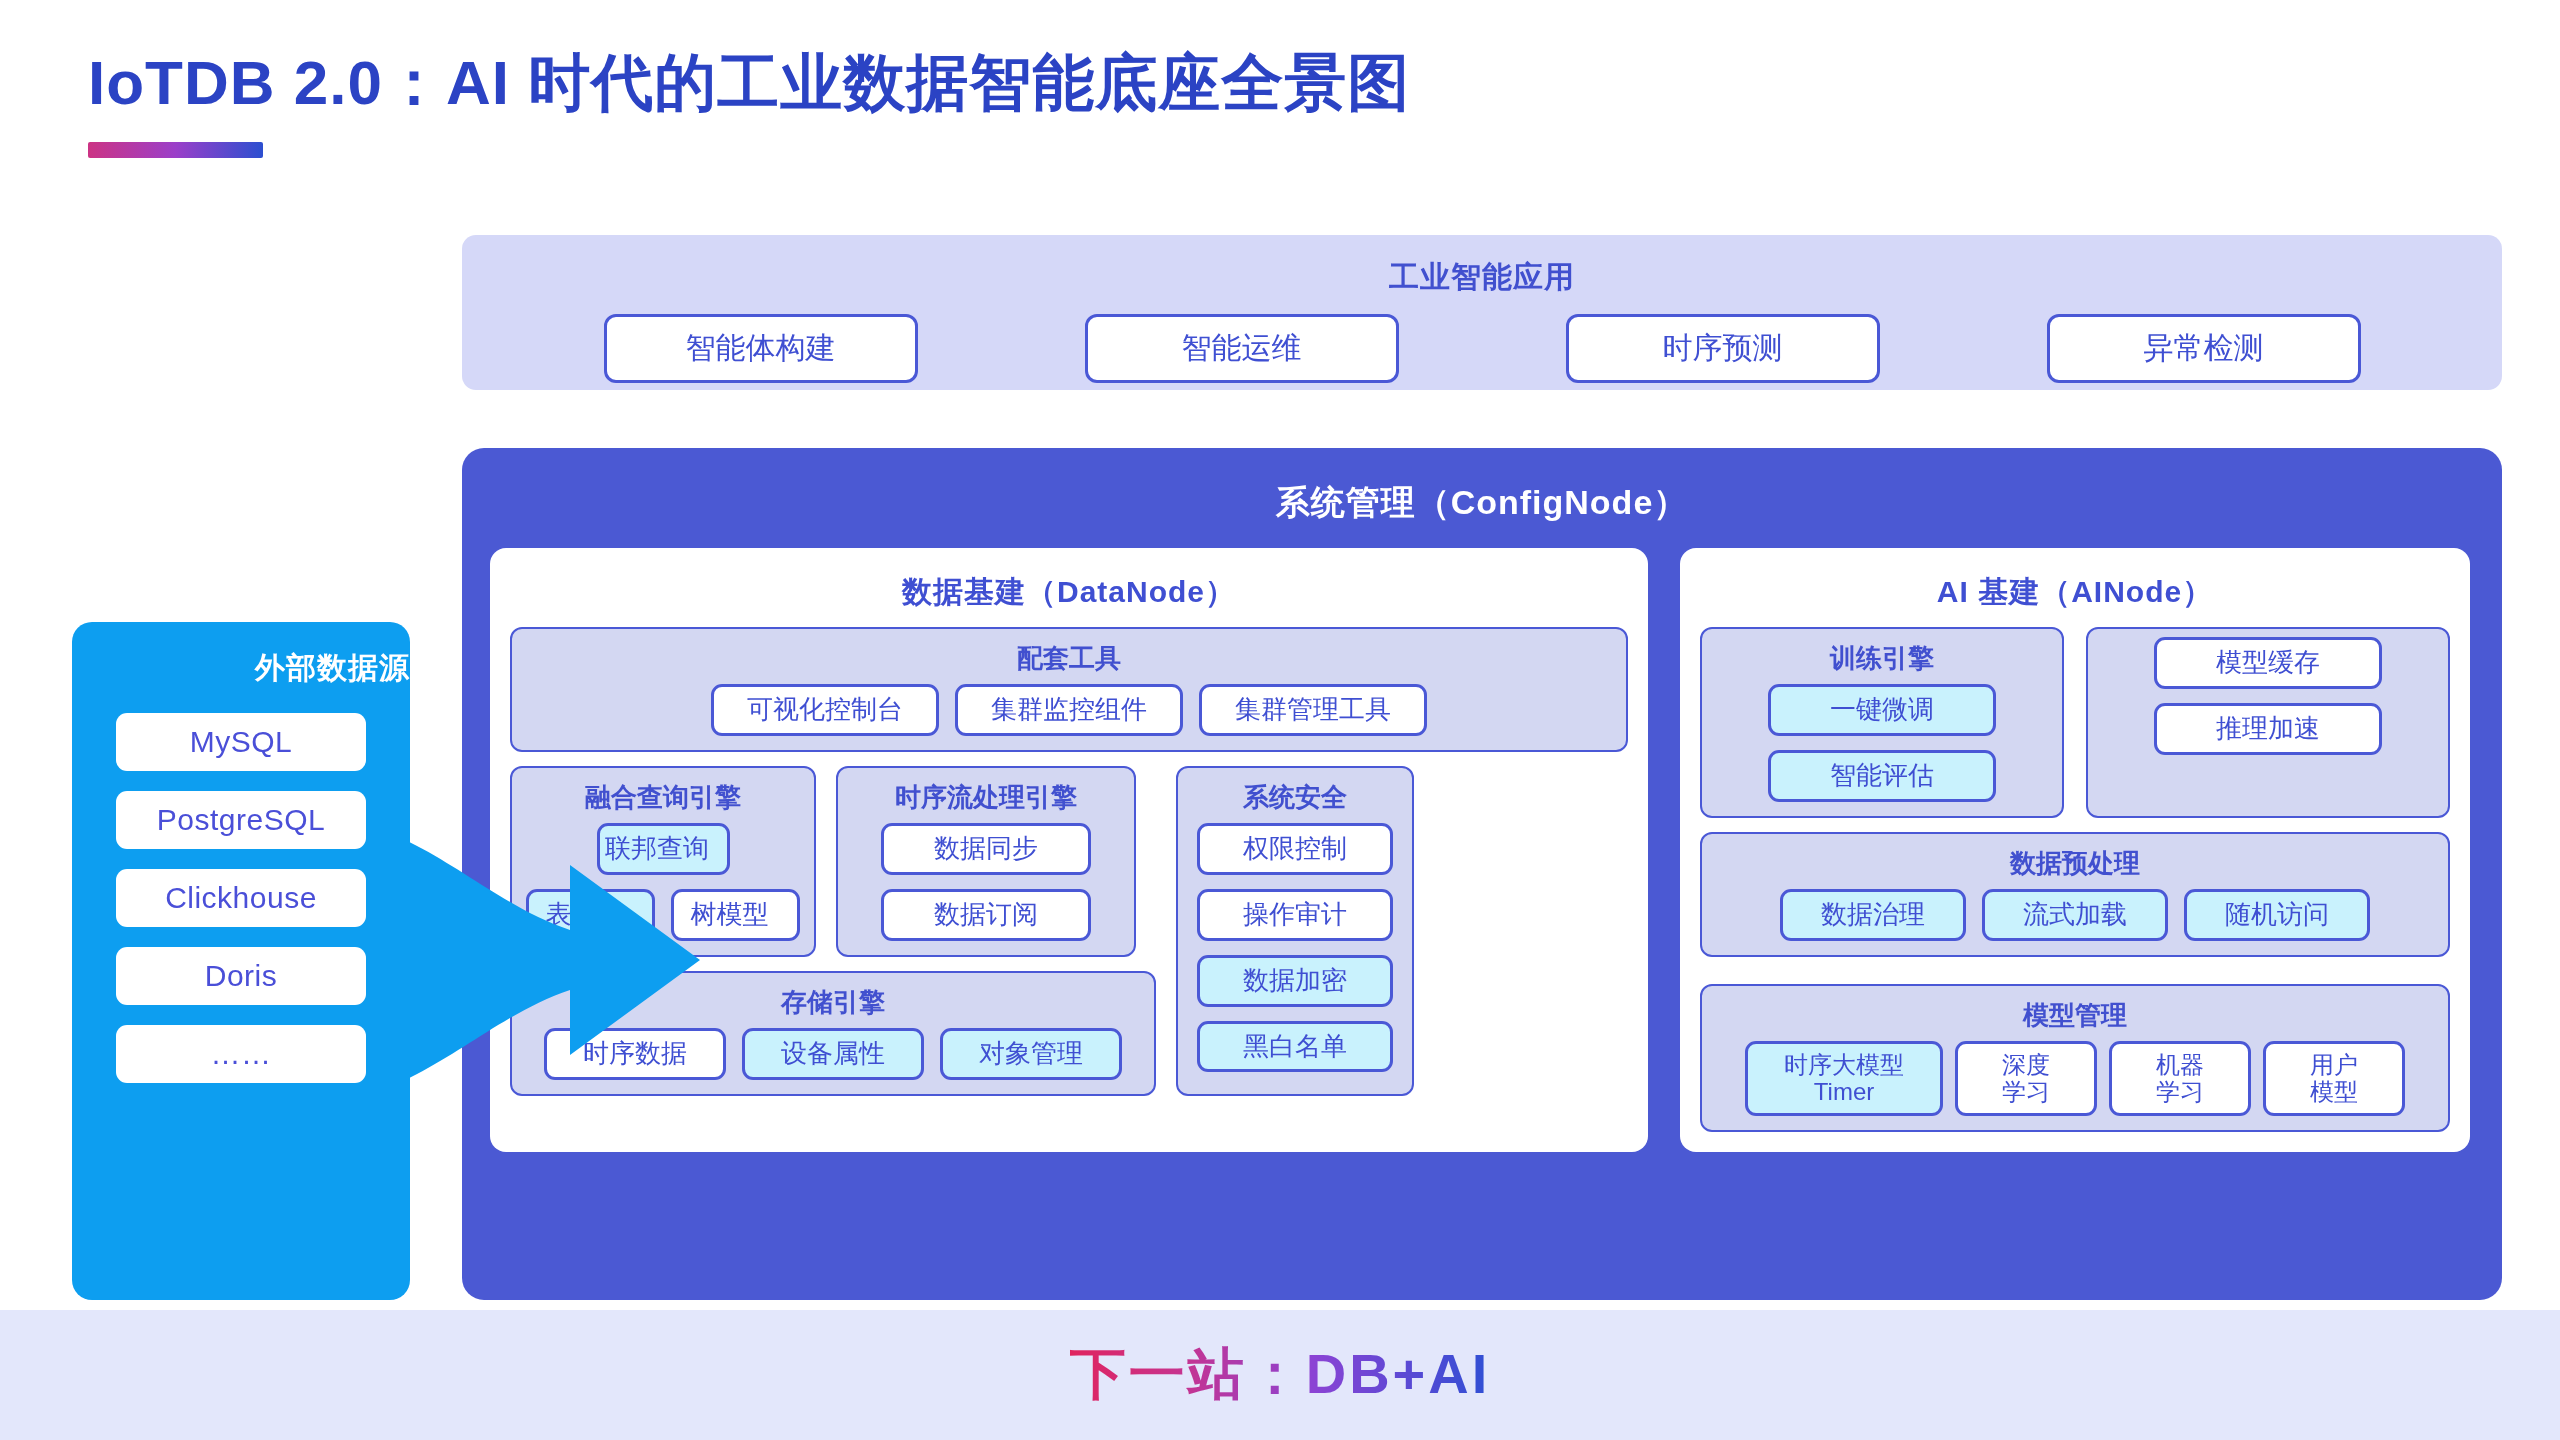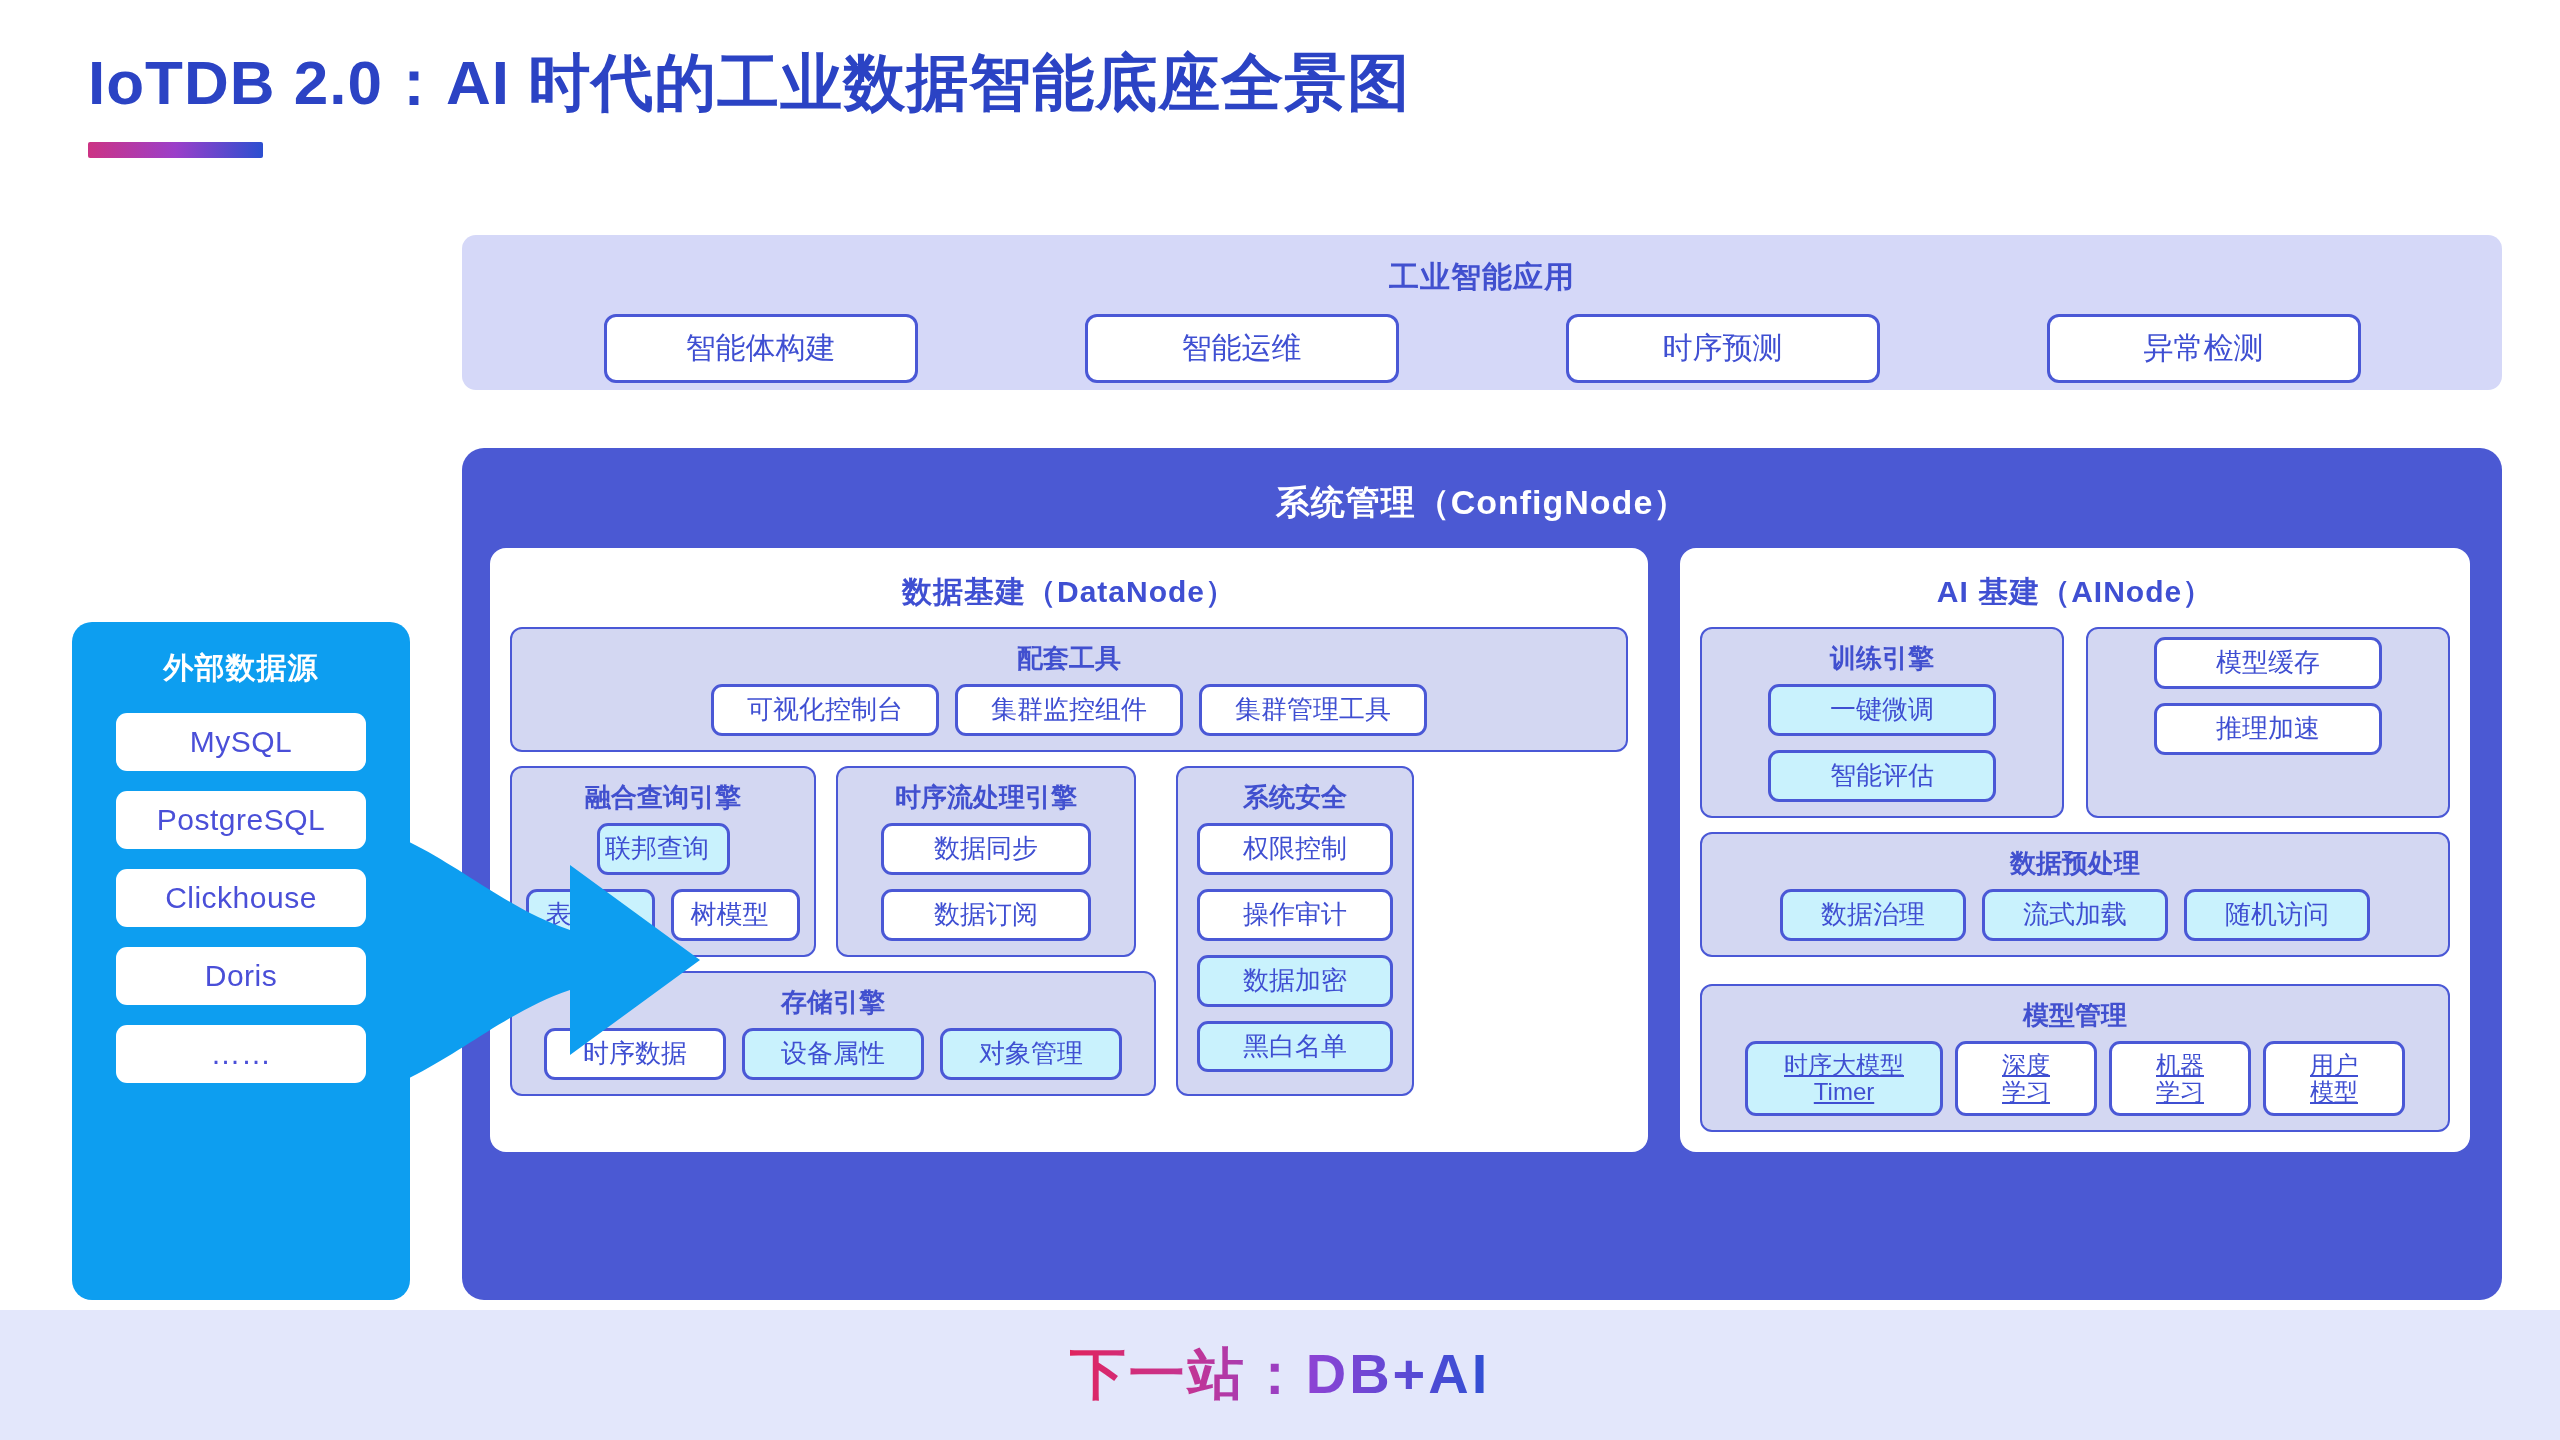--- a/index.html
+++ b/index.html
@@ -98,31 +98,31 @@
   #storage-group{width:100%;}
   #storage-group .chip{width:182px;}
 
   
   #ai-top-row{display:flex;gap:22px;}
   #train-group,#infer-group{width:50%;}
   #train-group .chip,#infer-group .chip{width:228px;}
   #preproc-group{margin-top:14px;width:100%;}
   #preproc-group .chip{width:186px;}
   #model-group{margin-top:27px;width:100%;}
-  #model-group .chip{font-size:24px;padding:7px 10px;text-decoration:underline;}
+  #model-group .chip{font-size:24px;padding:7px 10px;}
   #model-group .chip.m-wide{width:198px;}
   #model-group .chip.m-narrow{width:142px;}
 
   
   #ext-source{
     position:absolute;left:72px;top:622px;width:338px;height:678px;
     background:#0d9ef0;border-radius:20px;z-index:3;
   }
   #ext-title{
-    text-align:center;color:#ffffff;font-size:30px;font-weight:bold;
+    text-align:right;color:#ffffff;font-size:30px;font-weight:bold;
     padding-top:26px;letter-spacing:1px;
   }
   #ext-list{display:flex;flex-direction:column;gap:20px;padding:24px 44px 0 44px;}
   .ext-chip{
     background:#ffffff;border-radius:11px;color:#4a4fd8;
     font-size:30px;text-align:center;padding:12px 0;letter-spacing:0.5px;
   }
 
   
   #flow-arrow{position:absolute;left:300px;top:810px;width:460px;height:300px;z-index:2;}

